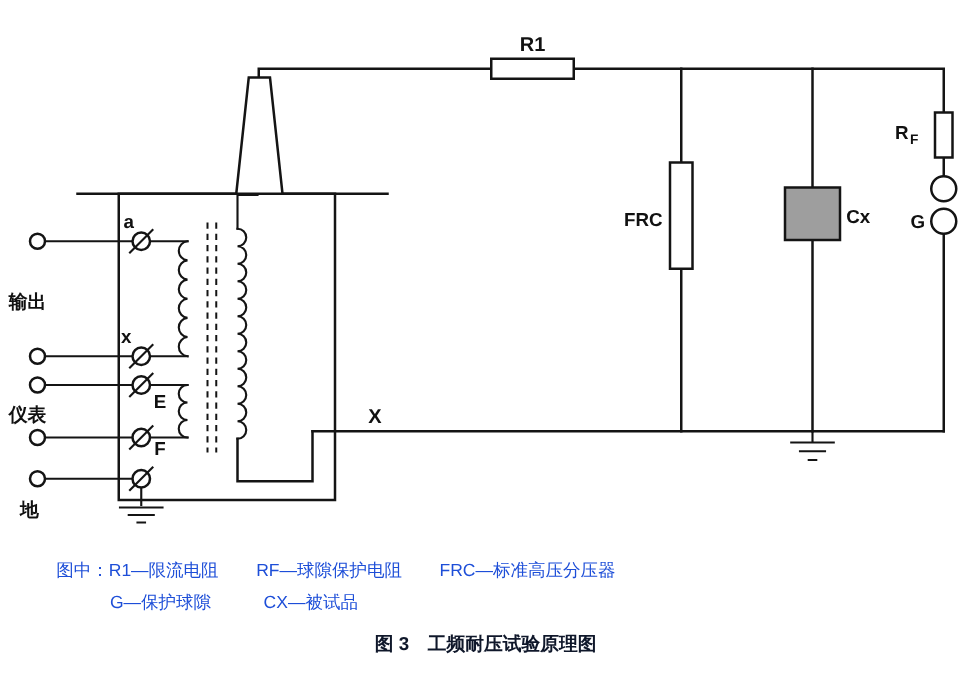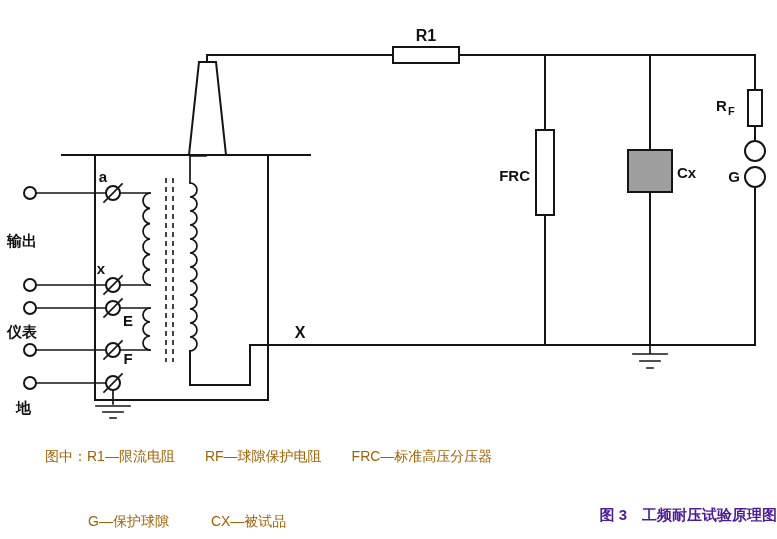--- a/index.html
+++ b/index.html
@@ -10,26 +10,26 @@
   .stage svg{position:absolute;left:0;top:0;}
   .wire{stroke:#141414;stroke-width:2;fill:none;stroke-linecap:square;}
   .wire-thin{stroke:#141414;stroke-width:1.7;fill:none;stroke-linecap:square;}
   .comp{stroke:#141414;stroke-width:2;fill:#ffffff;}
   .tank{stroke:#141414;stroke-width:2;fill:none;}
   .core{stroke:#141414;stroke-width:1.6;fill:none;stroke-dasharray:5 4;}
   .lbl{font-family:"Liberation Sans",sans-serif;font-weight:bold;font-size:16px;fill:#111;}
   .lbl-sm{font-family:"Liberation Sans",sans-serif;font-weight:bold;font-size:15px;fill:#111;}
   .lbl-sub{font-family:"Liberation Sans",sans-serif;font-weight:bold;font-size:11px;fill:#111;}
   .lbl-cjk{font-family:"Liberation Sans",sans-serif;font-weight:bold;font-size:15px;fill:#111;}
-  .cap-row{position:absolute;display:flex;font-size:14px;line-height:1.2;color:#a16207;white-space:nowrap;}
+  .cap-row{position:absolute;display:flex;font-size:14px;line-height:1.2;color:#1d4ed8;white-space:nowrap;}
   .cap-row span{display:inline-block;}
   .cap-line1{left:45px;top:448px;gap:30px;}
-  .cap-line2{left:88px;top:473px;gap:42px;margin-top:40px;}
-  .cap-title{position:absolute;left:0;width:777px;top:506px;text-align:right;
-    font-weight:bold;font-size:15px;color:#4c1d95;white-space:nowrap;}
+  .cap-line2{left:88px;top:473px;gap:42px;}
+  .cap-title{position:absolute;left:0;width:777px;top:506px;text-align:center;
+    font-weight:bold;font-size:15px;color:#0f172a;white-space:nowrap;}
 </style>
 </head>
 <body>
 
 <div class="stage">
   <svg width="777" height="539" viewBox="0 0 777 539">
 
     <g>
 
       <path class="wire" d="M207 62 V55 H755 V90"></path>

